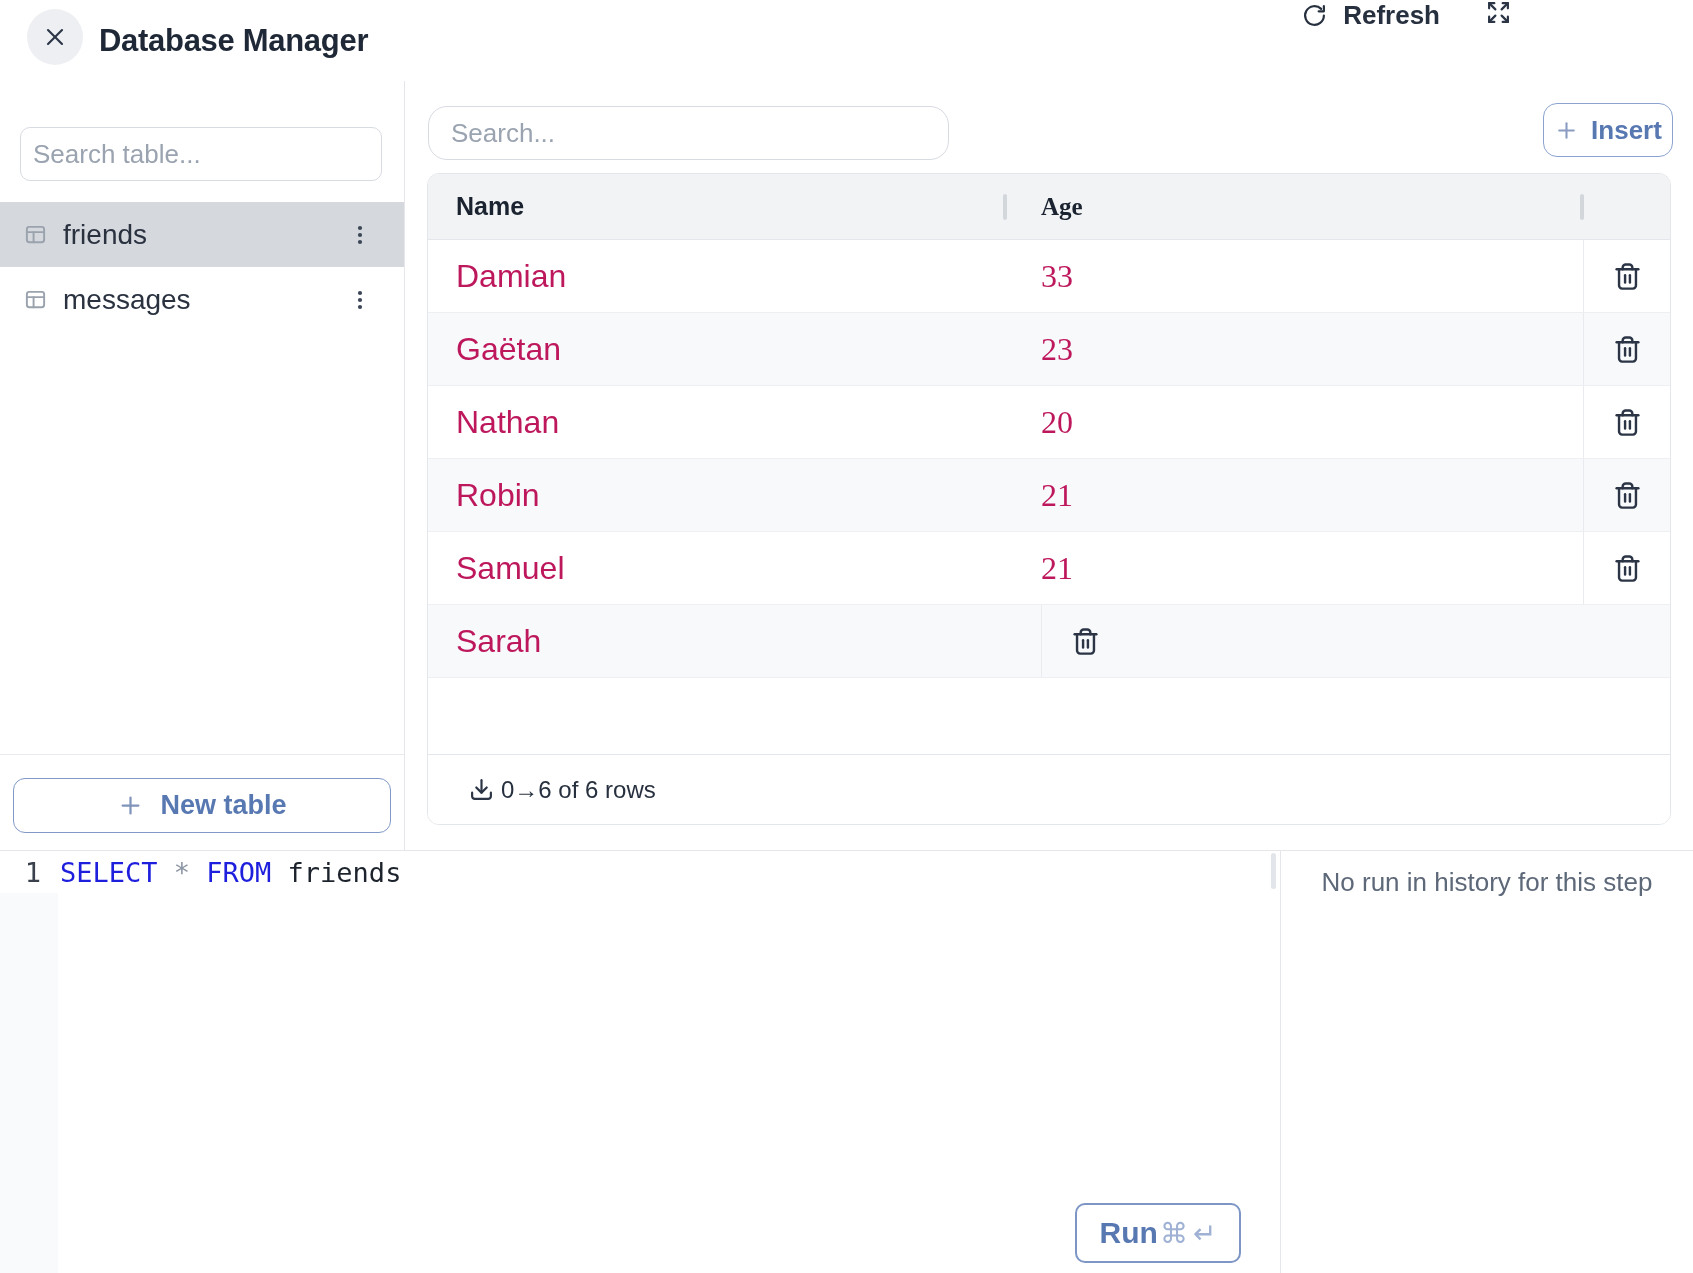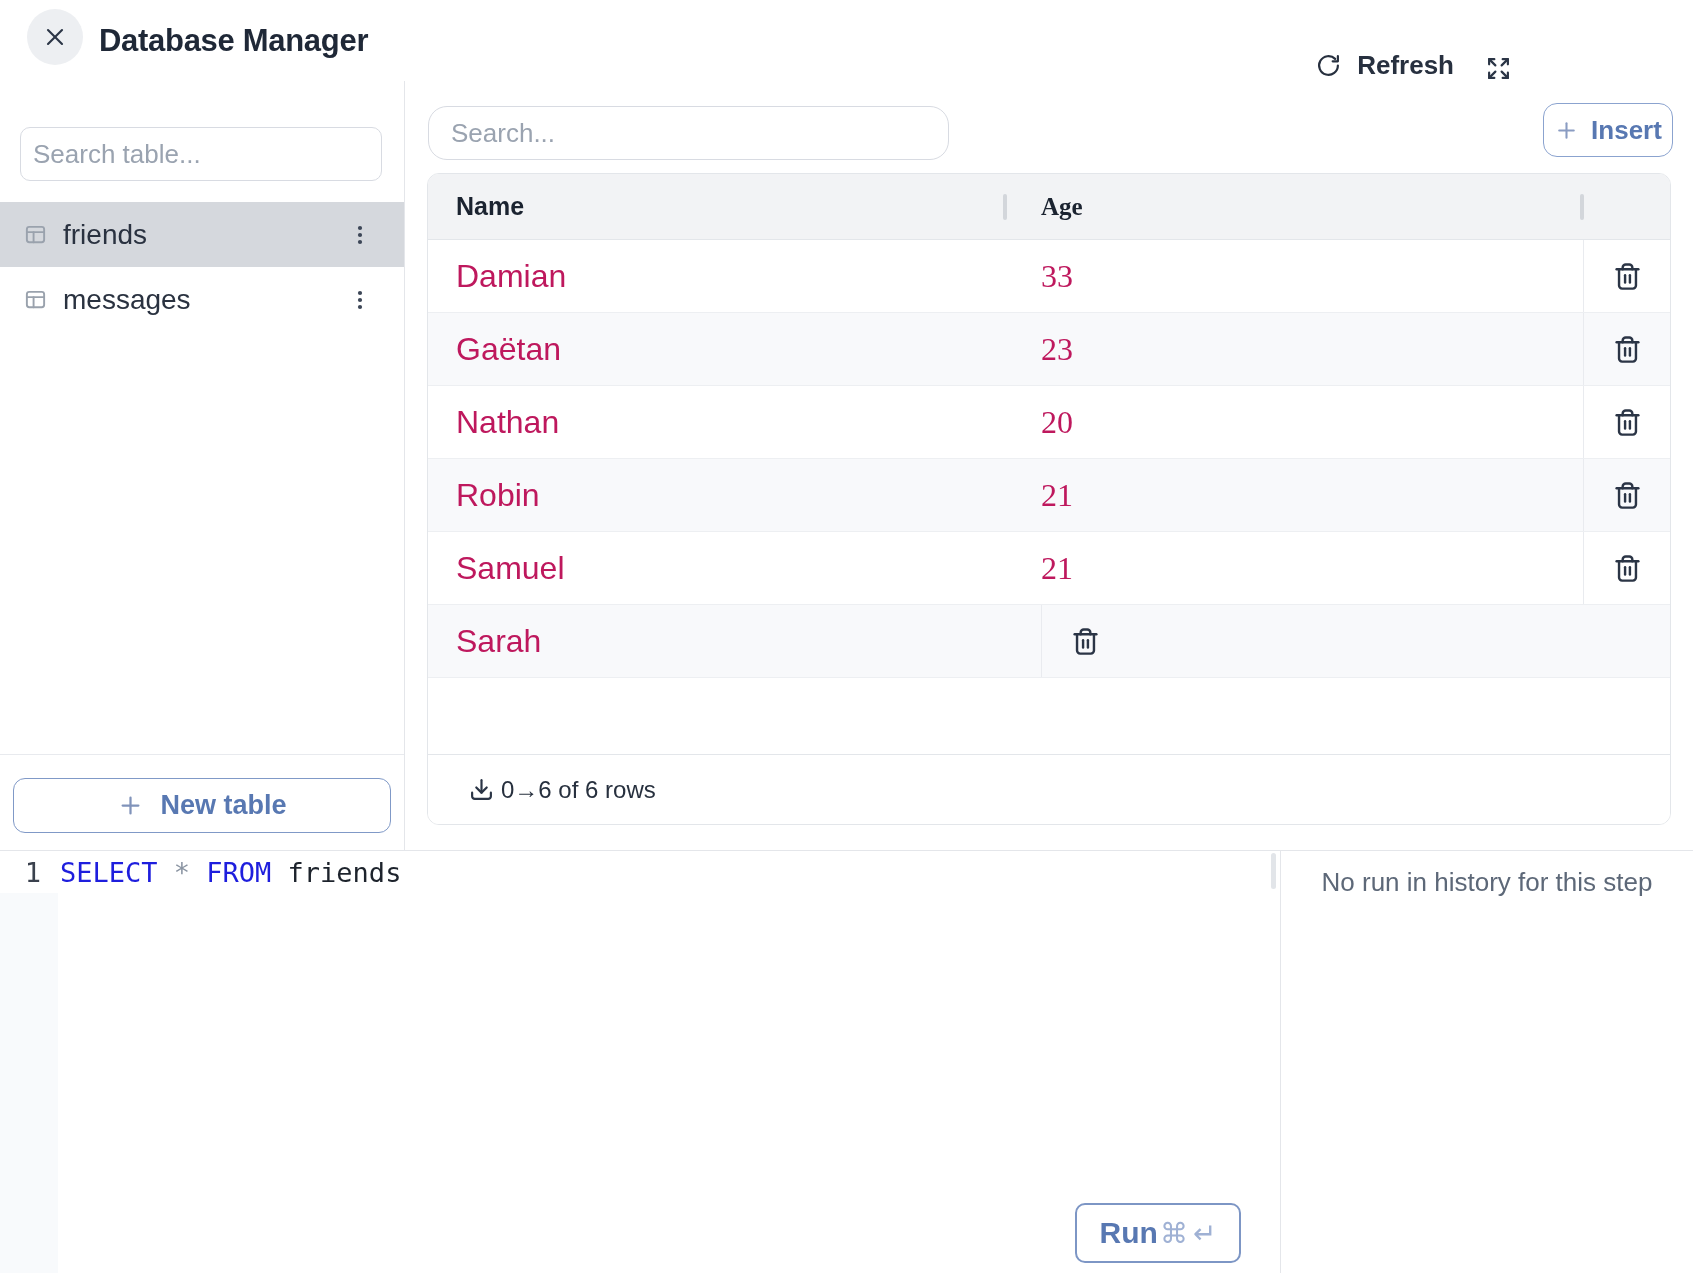--- a/index.html
+++ b/index.html
@@ -9,21 +9,21 @@
   button { background: none; border: none; font-family: inherit; cursor: pointer; padding: 0; }
   input { font-family: inherit; outline: none; }
   svg { display: block; }
 
   
   .topbar { position: absolute; left: 1px; top: 0; width: 1562px; height: 81px; background: #fff; }
   .close-btn { position: absolute; left: 26px; top: 9px; width: 56px; height: 56px; border-radius: 50%;
                background: #edeff2; display: flex; align-items: center; justify-content: center; }
   .page-title { position: absolute; left: 98px; top: 0; height: 81px; display: flex; align-items: center;
                 font-size: 31px; font-weight: 700; color: #1f2837; letter-spacing: -0.3px; }
-  .topbar-right { position: absolute; right: 52px; top: 0; height: 81px; display: flex; align-items: flex-end; gap: 32px; }
+  .topbar-right { position: absolute; right: 52px; top: 0; height: 81px; display: flex; align-items: flex-start; gap: 46px; }
   .refresh-btn { display: flex; align-items: center; gap: 16px; font-size: 26px; font-weight: 600; color: #27303f; }
   .expand-btn { display: flex; align-items: center; }
 
   
   .sidebar { position: absolute; left: 0; top: 81px; width: 405px; height: 769px; background: #fff;
              border-right: 1px solid #e4e6ea; }
   .sidebar-search { position: absolute; left: 20px; top: 46px; width: 362px; height: 54px;
                     border: 1.5px solid #d8dbe2; border-radius: 10px; padding: 0 12px; font-size: 26px; color: #333b49; }
   .sidebar-search::placeholder, .main-search::placeholder { color: #9aa3b0; }
   .tbl-list { position: absolute; left: 0; top: 121px; width: 100%; }

